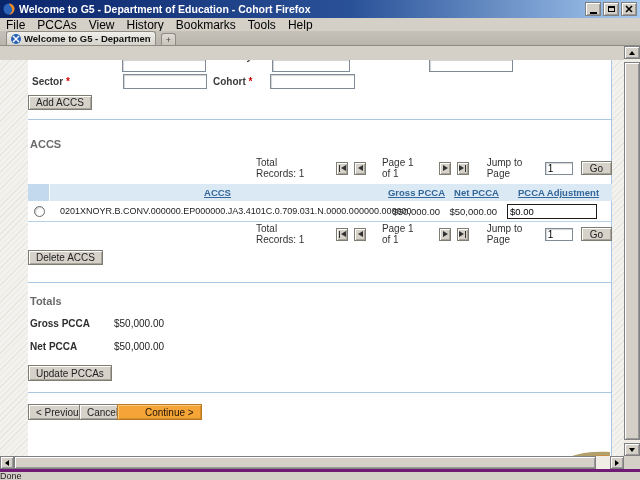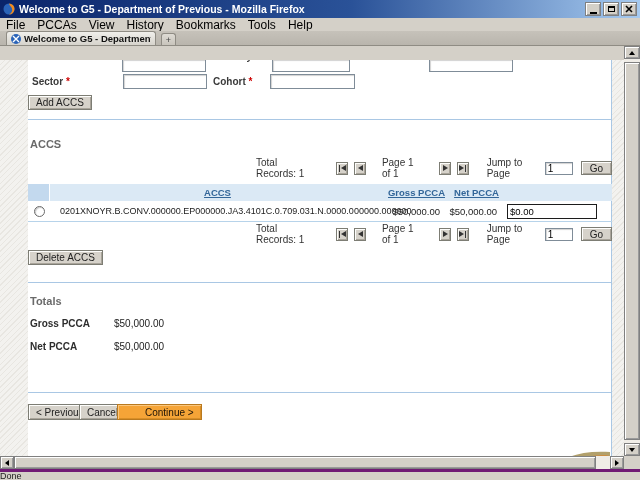--- a/index.html
+++ b/index.html
@@ -119,21 +119,21 @@
     border-top:3px solid #701a75; font-size:9px; color:#222; display:flex; align-items:center; }
 </style>
 </head>
 <body>
 
 <div class="titlebar">
   <svg class="fx-icon" viewBox="0 0 12 12">
     <circle cx="6" cy="6" r="5.5" fill="#2a63b8"></circle>
     <path d="M6 0.5 A5.5 5.5 0 0 1 11.5 6 A5.5 5.5 0 0 1 6 11.5 C9 10 10 7 8.5 4.5 C7.5 3 6.5 2.5 6 0.5 Z" fill="#f28a1c"></path>
   </svg>
-  <span class="title-text">Welcome to G5 - Department of Previous - Mozilla Firefox</span>
+  <span class="title-text">Welcome to G5 - Department of Education - Cohort Firefox</span>
   <div class="win-btns">
     <div class="win-btn">
         <div class="glyph-min"></div>
       </div>
     <div class="win-btn">
         <div class="glyph-restore"></div>
       </div>
     <div class="win-btn">
       <svg class="glyph-close" viewBox="0 0 8 8">
           <path d="M1 1 L7 7 M7 1 L1 7" stroke="#000" stroke-width="1.6"></path>
@@ -204,20 +204,21 @@
       <span class="pg-jump">Jump to Page</span>
       <input class="tinput pg-input" value="1" style="">
       <div class="btn pg-go">Go</div>
     </div>
 
     <div class="tbl-head">
       <div class="th col-radio"></div>
       <div class="th col-accs">ACCS</div>
       <div class="th col-gross">Gross PCCA</div>
       <div class="th col-net">Net PCCA</div>
+      <div class="th col-adj">PCCA Adjustment</div>
     </div>
     <div class="tbl-row">
       <div class="td col-radio">
           <div class="radio"></div>
         </div>
       <div class="td col-accs accs-text">0201XNOYR.B.CONV.000000.EP000000.JA3.4101C.0.709.031.N.0000.000000.000000</div>
       <div class="td col-gross num">$50,000.00</div>
       <div class="td col-net num">$50,000.00</div>
       <div class="td col-adj">
         <input class="tinput adj-input" value="$0.00" style="">
@@ -248,20 +249,21 @@
 
     <div class="btn" style="left:0; top:190px;">Delete ACCS</div>
 
     <div class="sep" style="top:222px;"></div>
 
     <span class="sec-heading" style="left:2px; top:235px;">Totals</span>
     <span class="tot-label" style="left:2px; top:258px;">Gross PCCA</span>
     <span class="tot-value" style="left:86px; top:258px;">$50,000.00</span>
     <span class="tot-label" style="left:2px; top:281px;">Net PCCA</span>
     <span class="tot-value" style="left:86px; top:281px;">$50,000.00</span>
+    <div class="btn" style="left:0; top:305px; height:16px;">Update PCCAs</div>
 
     <div class="sep" style="top:332px;"></div>
 
     <div class="btn" style="left:0; top:344px; height:16px;">&lt; Previous</div>
     <div class="btn" style="left:51px; top:344px; height:16px;">Cancel</div>
     <div class="btn btn-orange" style="left:89px; top:344px; height:16px;padding-left:27px;">Continue &gt;</div>
 
     <a class="backtop">^ Back to Top</a>
 
     <svg class="swoosh" viewBox="0 0 60 22" preserveAspectRatio="none">

